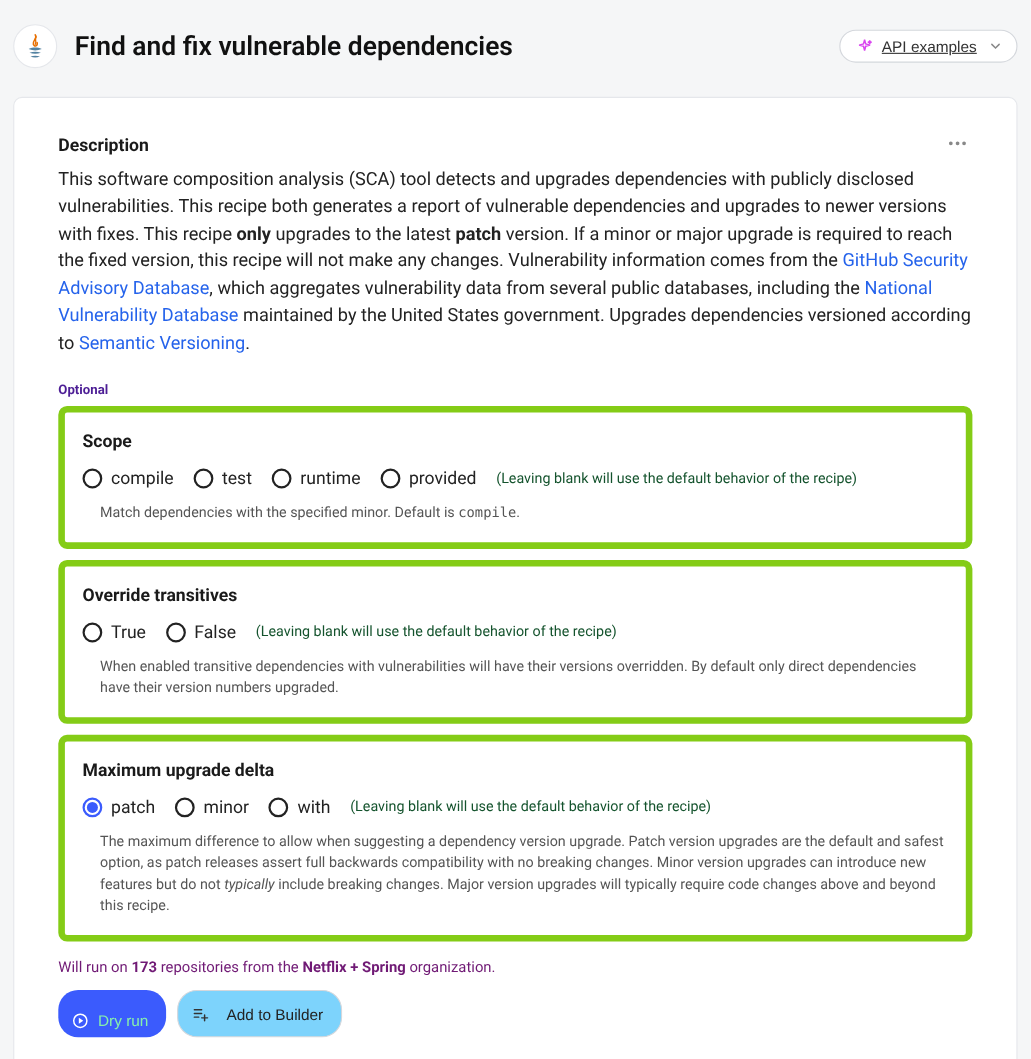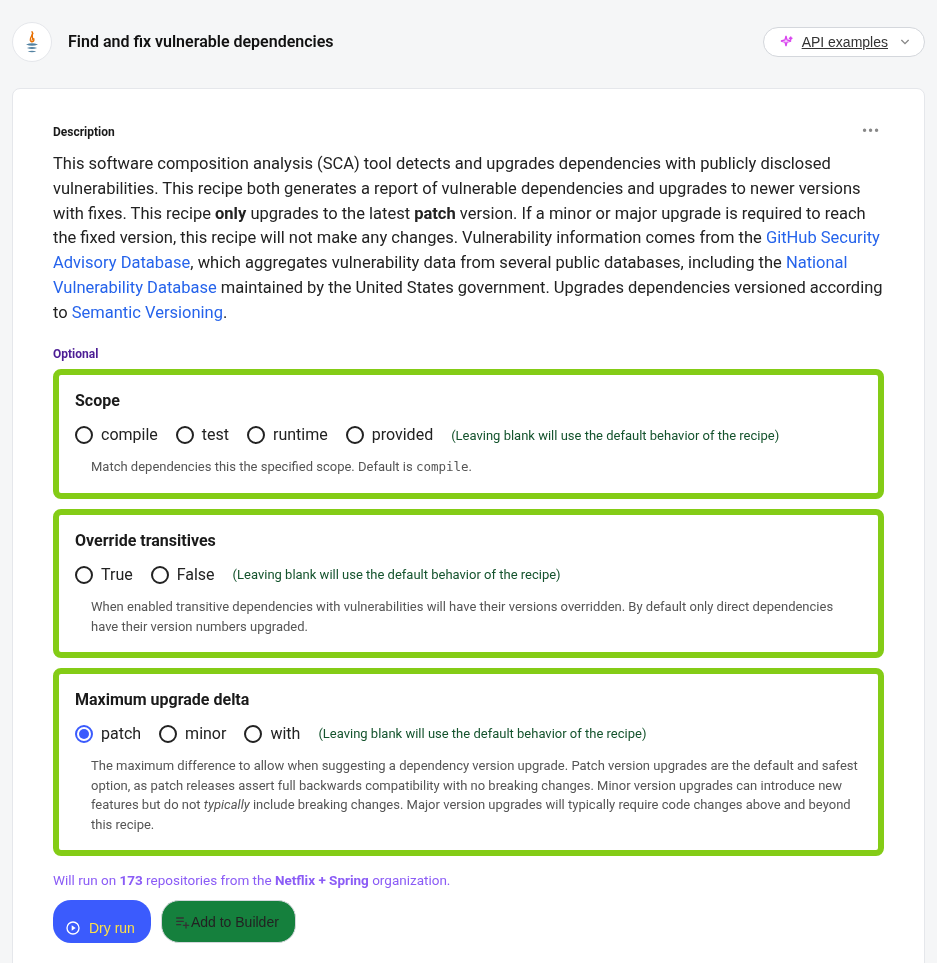--- a/index.html
+++ b/index.html
@@ -30,21 +30,21 @@
     width: 40px;
     height: 40px;
     border-radius: 50%;
     background: #fff;
     border: 1px solid #e5e7eb;
     display: flex;
     align-items: center;
     justify-content: center;
   }
   .page-title {
-    font-size: 16px;
+    font-size: 24px;
     font-weight: 600;
     color: #111;
   }
   .api-btn {
     display: flex;
     align-items: center;
     gap: 8px;
     background: #fff;
     border: 1px solid #d4d7dc;
     border-radius: 18px;
@@ -61,21 +61,21 @@
     border-radius: 8px;
     padding: 28px 40px 34px 40px;
   }
   .desc-head {
     display: flex;
     justify-content: space-between;
     align-items: center;
     margin-bottom: 6px;
   }
   .desc-head h3 {
-    font-size: 12px;
+    font-size: 16px;
     font-weight: 700;
   }
   .more-btn {
     color: #888;
     cursor: pointer;
     padding: 4px;
     letter-spacing: 1px;
     font-weight: bold;
   }
   .desc-body {
@@ -146,47 +146,47 @@
     padding-left: 16px;
   }
   .option-help code {
     font-family: ui-monospace, SFMono-Regular, Menlo, monospace;
     font-size: 12.5px;
     color: #555;
   }
   .option-help em { font-style: italic; text-align: right; }
   .run-info {
     font-size: 13.5px;
-    color: #8b5cf6;
+    color: #701a75;
     margin: 14px 0 10px 0;
   }
   .run-info strong { font-weight: 700; }
   .action-row {
     display: flex;
     gap: 10px;
     margin-bottom: 28px;
   }
   .btn-primary {
     display: flex;
     align-items: center;
     gap: 8px;
     background: #3b5bfd;
-    color: #fde047;
+    color: #86efac;
     border: none;
     border-radius: 18px;
     padding: 20px 16px 7px 12px;
     font-size: 14px;
     font-weight: 500;
     cursor: pointer;
   }
   .btn-secondary {
     display: flex;
     align-items: center;
-    gap: 1px;
-    background: #15803d;
+    gap: 16px;
+    background: #7dd3fc;
     color: #222;
     border: 1px solid #d4d7dc;
     border-radius: 18px;
     padding: 7px 16px 7px 12px;
     font-size: 14px;
     font-weight: 500;
     cursor: pointer;
   }
   .divider {
     border: none;
@@ -259,21 +259,21 @@
           <span class="radio-circle"></span>
           <span>runtime</span>
         </label>
         <label class="radio-item">
           <span class="radio-circle"></span>
           <span>provided</span>
         </label>
         <span class="hint-inline">(Leaving blank will use the default behavior of the recipe)</span>
       </div>
       <div class="option-help">
-        <span>Match dependencies this the specified scope. Default is </span><code>compile</code><span>.</span>
+        <span>Match dependencies with the specified minor. Default is </span><code>compile</code><span>.</span>
       </div>
     </div>
 
     <div class="option-card">
       <h4>Override transitives</h4>
       <div class="radio-row">
         <label class="radio-item">
           <span class="radio-circle"></span>
           <span>True</span>
         </label>

